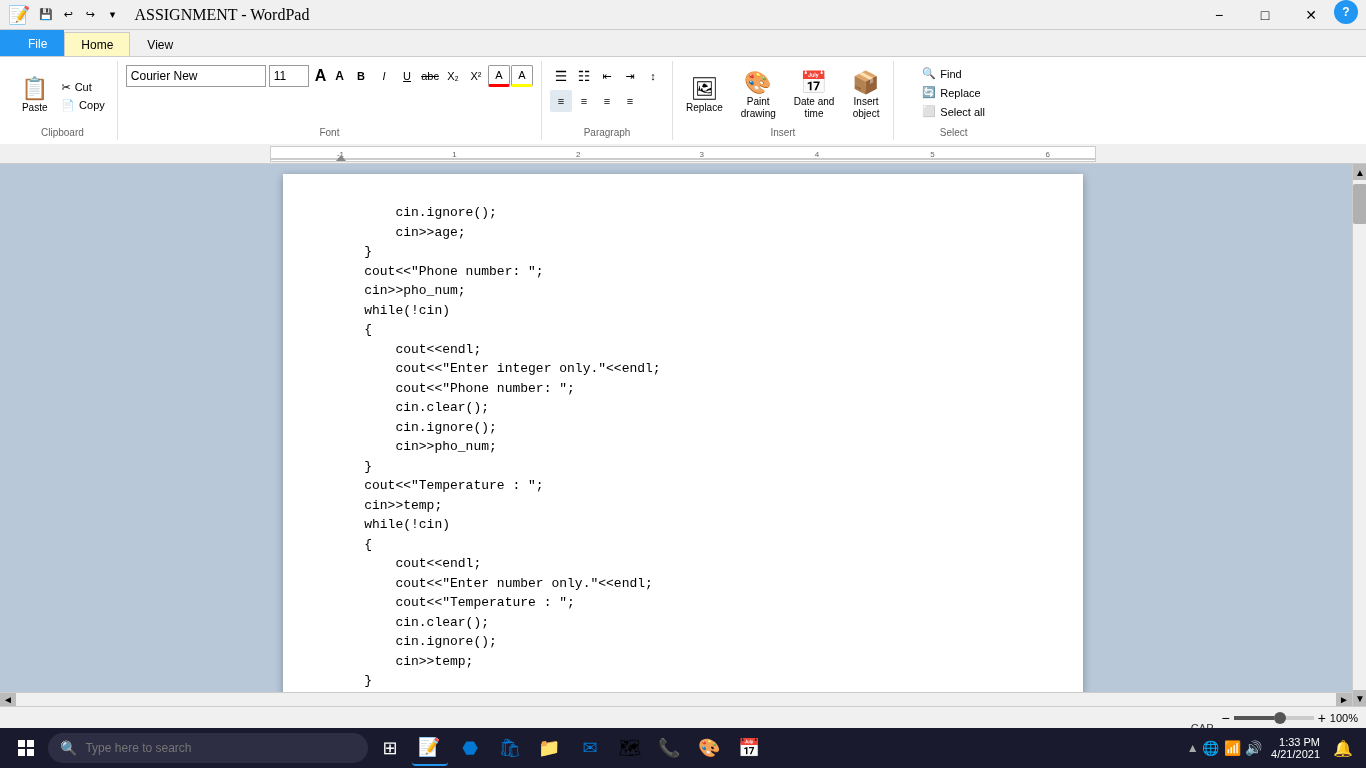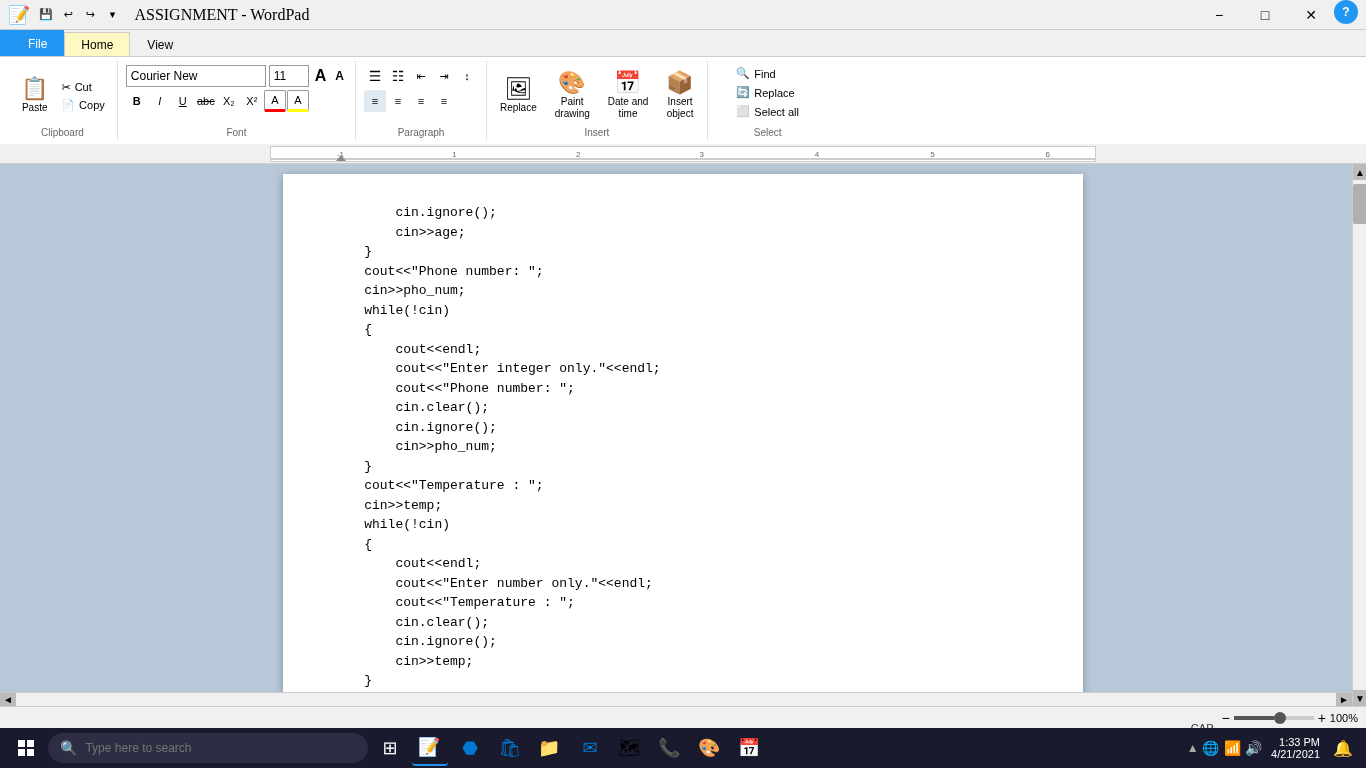--- a/index.html
+++ b/index.html
@@ -458,21 +458,21 @@
         <div class="ribbon-small-btn">
           <span>📄</span>
           <span>Copy</span>
         </div>
       </div>
     </div>
     <div class="ribbon-group-label">Clipboard</div>
   </div>
 
   <div class="ribbon-group" style="min-width:220px;">
-    <div class="ribbon-group-content" style="flex-direction:column; align-items:flex-start; gap:3px;">
+    <div class="ribbon-group-content" style="flex-direction:row; align-items:flex-start; gap:3px;">
       <div class="font-row">
         <input type="text" class="font-name-box" value="Courier New" style="">
         <input type="text" class="font-size-box" value="11" style="">
         <span class="grow-btn" style="font-size:16px; font-weight:bold;">A</span>
         <span class="grow-btn" style="font-size:12px; font-weight:bold;">A</span>
       </div>
       <div class="font-format-row">
         <button class="fmt-btn bold">B</button>
         <button class="fmt-btn italic">I</button>
         <button class="fmt-btn underline">U</button>

